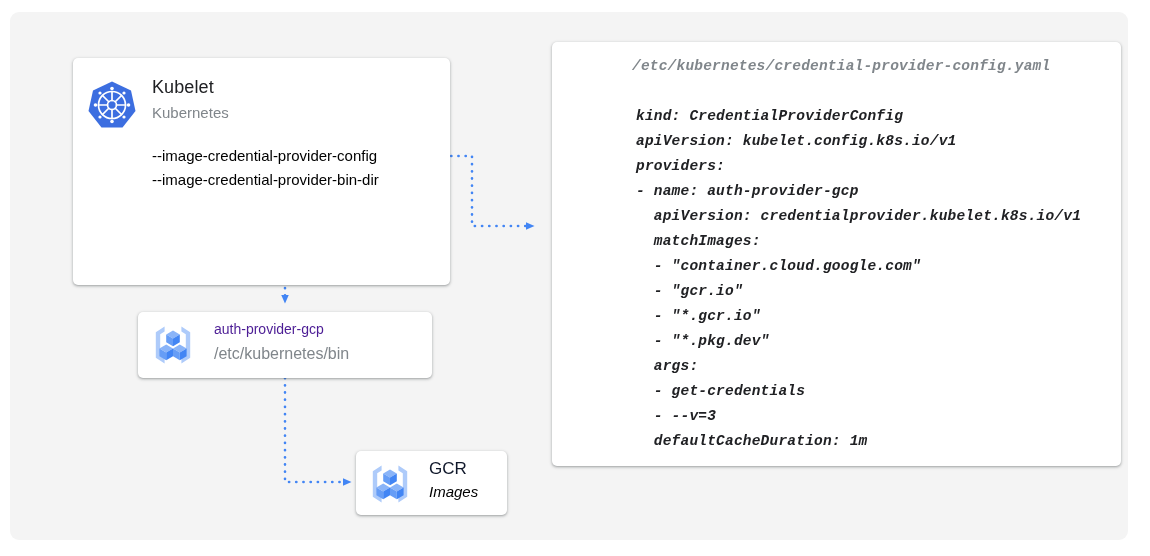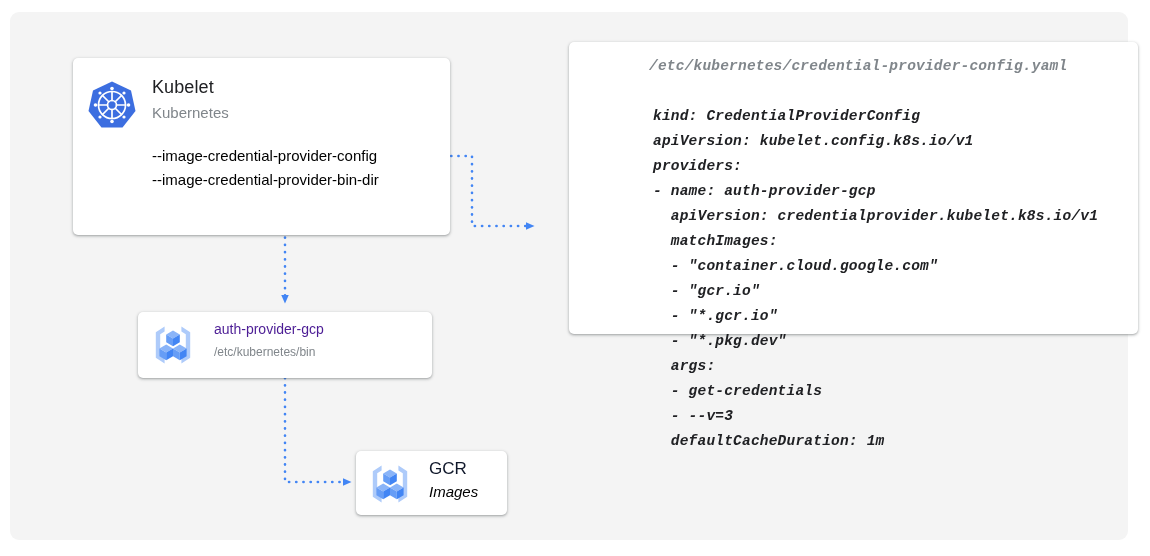--- a/index.html
+++ b/index.html
@@ -36,21 +36,21 @@
     border-radius: 5px;
     box-shadow: 0 1px 2px rgba(60,64,67,0.30), 0 1px 3px 1px rgba(60,64,67,0.15);
     box-sizing: border-box;
   }
 
   
   #kubelet-card {
     left: 73px;
     top: 58px;
     width: 377px;
-    height: 177px;
+    height: 227px;
   }
   #kubelet-icon {
     position: absolute;
     left: 14px;
     top: 22px;
     width: 50px;
     height: 50px;
   }
   #kubelet-title {
     position: absolute;
@@ -98,21 +98,21 @@
     left: 76px;
     top: 9px;
     font-size: 14px;
     color: #4c1d95;
     white-space: nowrap;
   }
   #authprovider-subtitle {
     position: absolute;
     left: 76px;
     top: 33px;
-    font-size: 12px;
+    font-size: 16px;
     color: #80868b;
     white-space: nowrap;
   }
 
   
   #gcr-card {
     left: 356px;
     top: 451px;
     width: 151px;
     height: 64px;
@@ -137,24 +137,24 @@
     left: 73px;
     top: 32px;
     font-size: 15px;
     color: #000000;
     white-space: nowrap;
     font-style: italic;
   }
 
   
   #yaml-card {
-    left: 569px;
+    left: 552px;
     top: 42px;
     width: 569px;
-    height: 292px;
+    height: 424px;
   }
   #yaml-filename {
     position: absolute;
     left: 80px;
     top: 16px;
     font-family: "Liberation Mono", "DejaVu Sans Mono", monospace;
     font-weight: bold;
     font-style: italic;
     font-size: 14.5px;
     color: #80868b;

